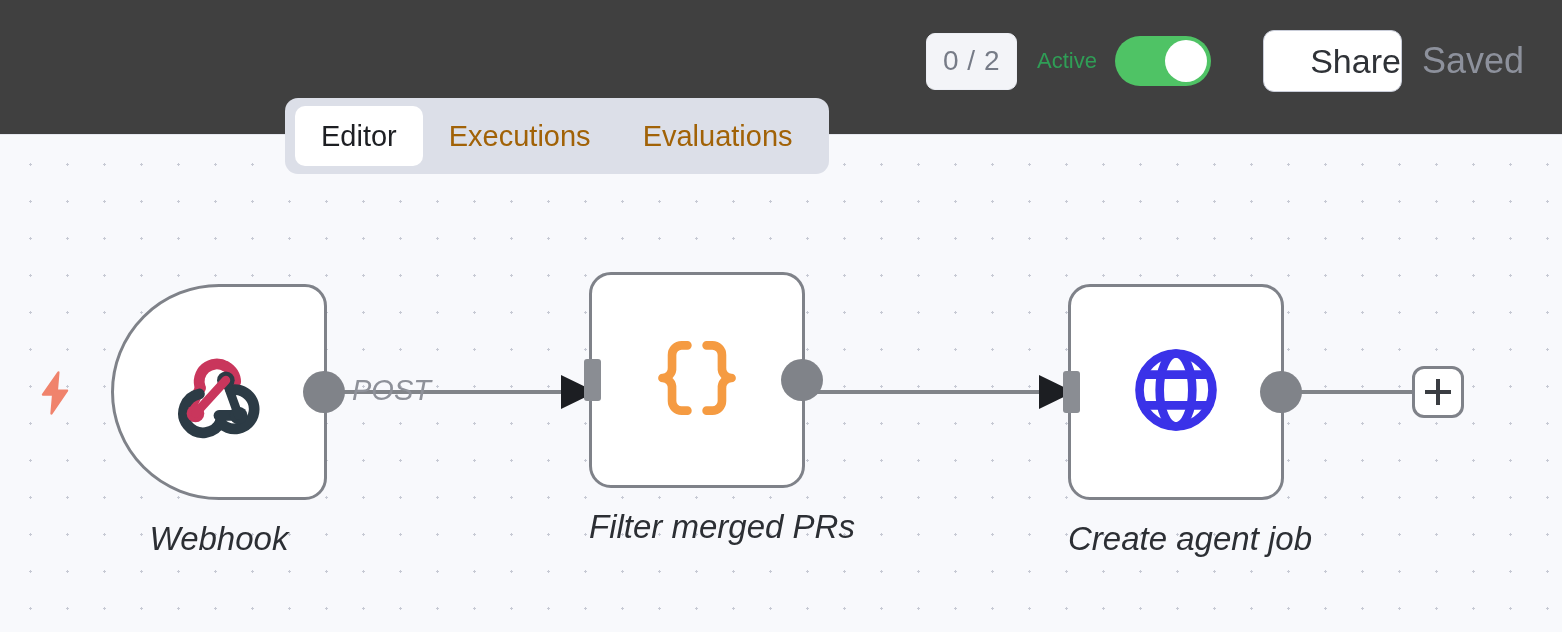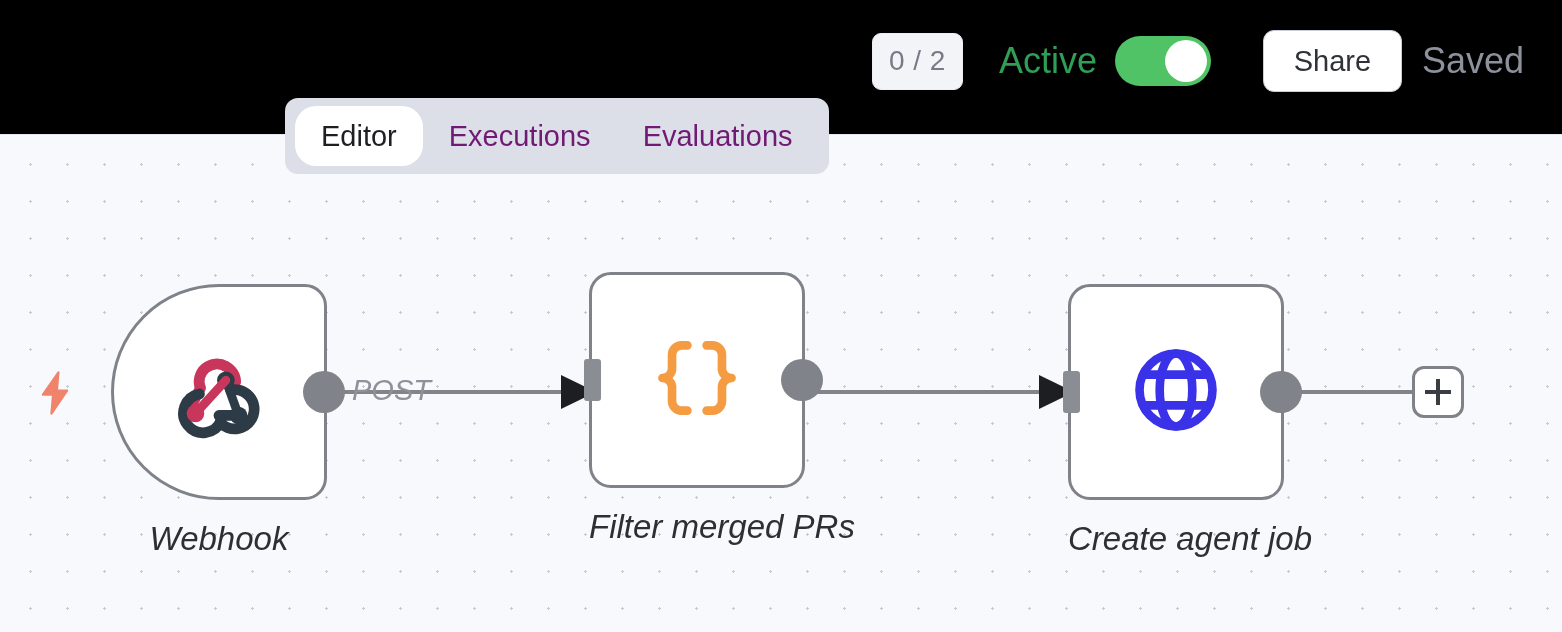--- a/index.html
+++ b/index.html
@@ -19,21 +19,21 @@
     height: 632px;
     background: #ffffff;
   }
 
   
   .header {
     position: absolute;
     left: 0; top: 0;
     width: 1562px;
     height: 135px;
-    background: #000000;
+    background: #404040;
     border-bottom: 1px solid #e6e8ef;
     z-index: 5;
   }
 
   .header-right {
     position: absolute;
     right: 38px;
     top: 28px;
     display: flex;
     align-items: center;
@@ -50,23 +50,23 @@
     padding: 0 16px;
     background: #f3f4f8;
     border: 1px solid #eceef4;
     border-radius: 9px;
     color: #767b87;
     font-size: 28px;
     letter-spacing: 0.5px;
   }
 
   .active-label {
-    margin-left: 36px;
+    margin-left: 20px;
     color: #2f9e56;
-    font-size: 36px;
+    font-size: 22px;
   }
 
   .toggle {
     position: relative;
     margin-left: 18px;
     width: 96px;
     height: 50px;
     border-radius: 25px;
     background: #4fc365;
     cursor: pointer;
@@ -79,28 +79,28 @@
     width: 42px;
     height: 42px;
     border-radius: 50%;
     background: #ffffff;
   }
 
   .share-btn {
     margin-left: 52px;
     display: flex;
     align-items: center;
-    justify-content: center;
+    justify-content: flex-end;
     width: 139px;
     height: 62px;
     background: #ffffff;
     border: 1.6px solid #c9cdd9;
     border-radius: 11px;
     color: #2f3237;
-    font-size: 29px;
+    font-size: 34px;
     cursor: pointer;
   }
 
   .saved-label {
     margin-left: 20px;
     color: #8d919c;
     font-size: 36px;
   }
 
   
@@ -117,28 +117,27 @@
     z-index: 20;
   }
   .tab {
     display: flex;
     align-items: center;
     justify-content: center;
     height: 60px;
     padding: 0 26px;
     border-radius: 10px;
     font-size: 29px;
-    color: #701a75;
+    color: #a16207;
     cursor: pointer;
     white-space: nowrap;
   }
   .tab.active {
     background: #ffffff;
     color: #1d1f23;
-    border-radius: 21px;
   }
 
   
   .canvas {
     position: absolute;
     left: 0; top: 135px;
     width: 1562px;
     height: 497px;
     background-color: #f8f9fc;
     background-image: radial-gradient(circle, #c7cad4 1.3px, transparent 1.4px);

